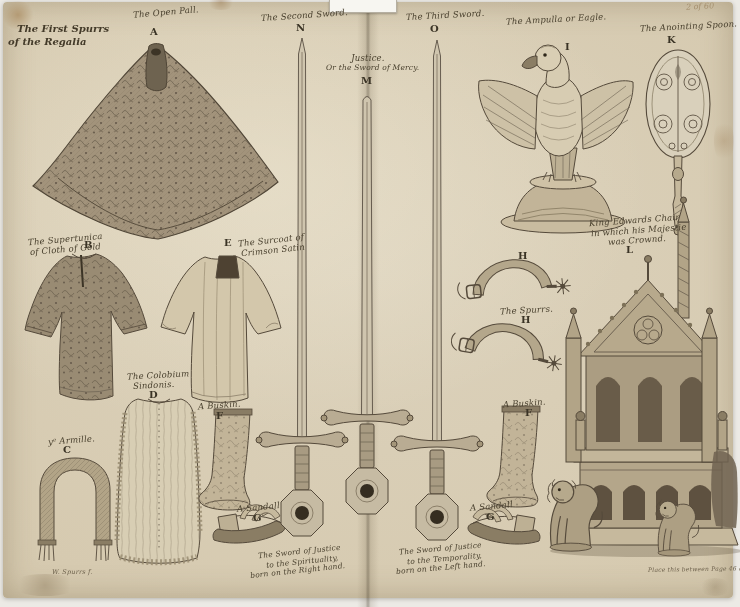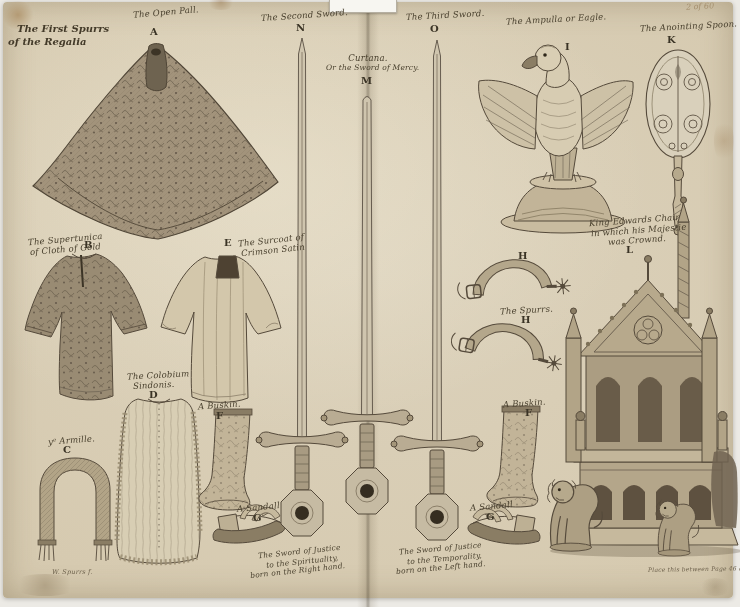--- a/index.html
+++ b/index.html
@@ -300,21 +300,21 @@
 
   <div class="title" style="left:17px;top:23px;">The First Spurrs</div>
   <div class="title" style="left:8px;top:36px;">of the Regalia</div>
 
   <div class="lbl" style="left:118px;top:8px;width:96px;text-align:center;transform:rotate(-5deg);">The Open Pall.</div>
   <div class="ltr" style="left:150px;top:27px;">A</div>
 
   <div class="lbl" style="left:261px;top:11px;transform:rotate(-4deg);">The Second Sword.</div>
   <div class="ltr" style="left:296px;top:23px;">N</div>
 
-  <div class="lbl" style="left:340px;top:54px;width:56px;text-align:center;">Curtana.</div>
+  <div class="lbl" style="left:340px;top:54px;width:56px;text-align:center;">Justice.</div>
   <div class="lbl cap" style="left:326px;top:64px;width:72px;text-align:center;">Or the Sword of Mercy.</div>
   <div class="ltr" style="left:361px;top:76px;">M</div>
 
   <div class="lbl" style="left:406px;top:11px;transform:rotate(-3deg);">The Third Sword.</div>
   <div class="ltr" style="left:430px;top:24px;">O</div>
 
   <div class="lbl" style="left:506px;top:15px;transform:rotate(-3deg);">The Ampulla or Eagle.</div>
   <div class="ltr" style="left:565px;top:42px;">I</div>
 
   <div class="lbl" style="left:640px;top:22px;transform:rotate(-3deg);">The Anointing Spoon.</div>

